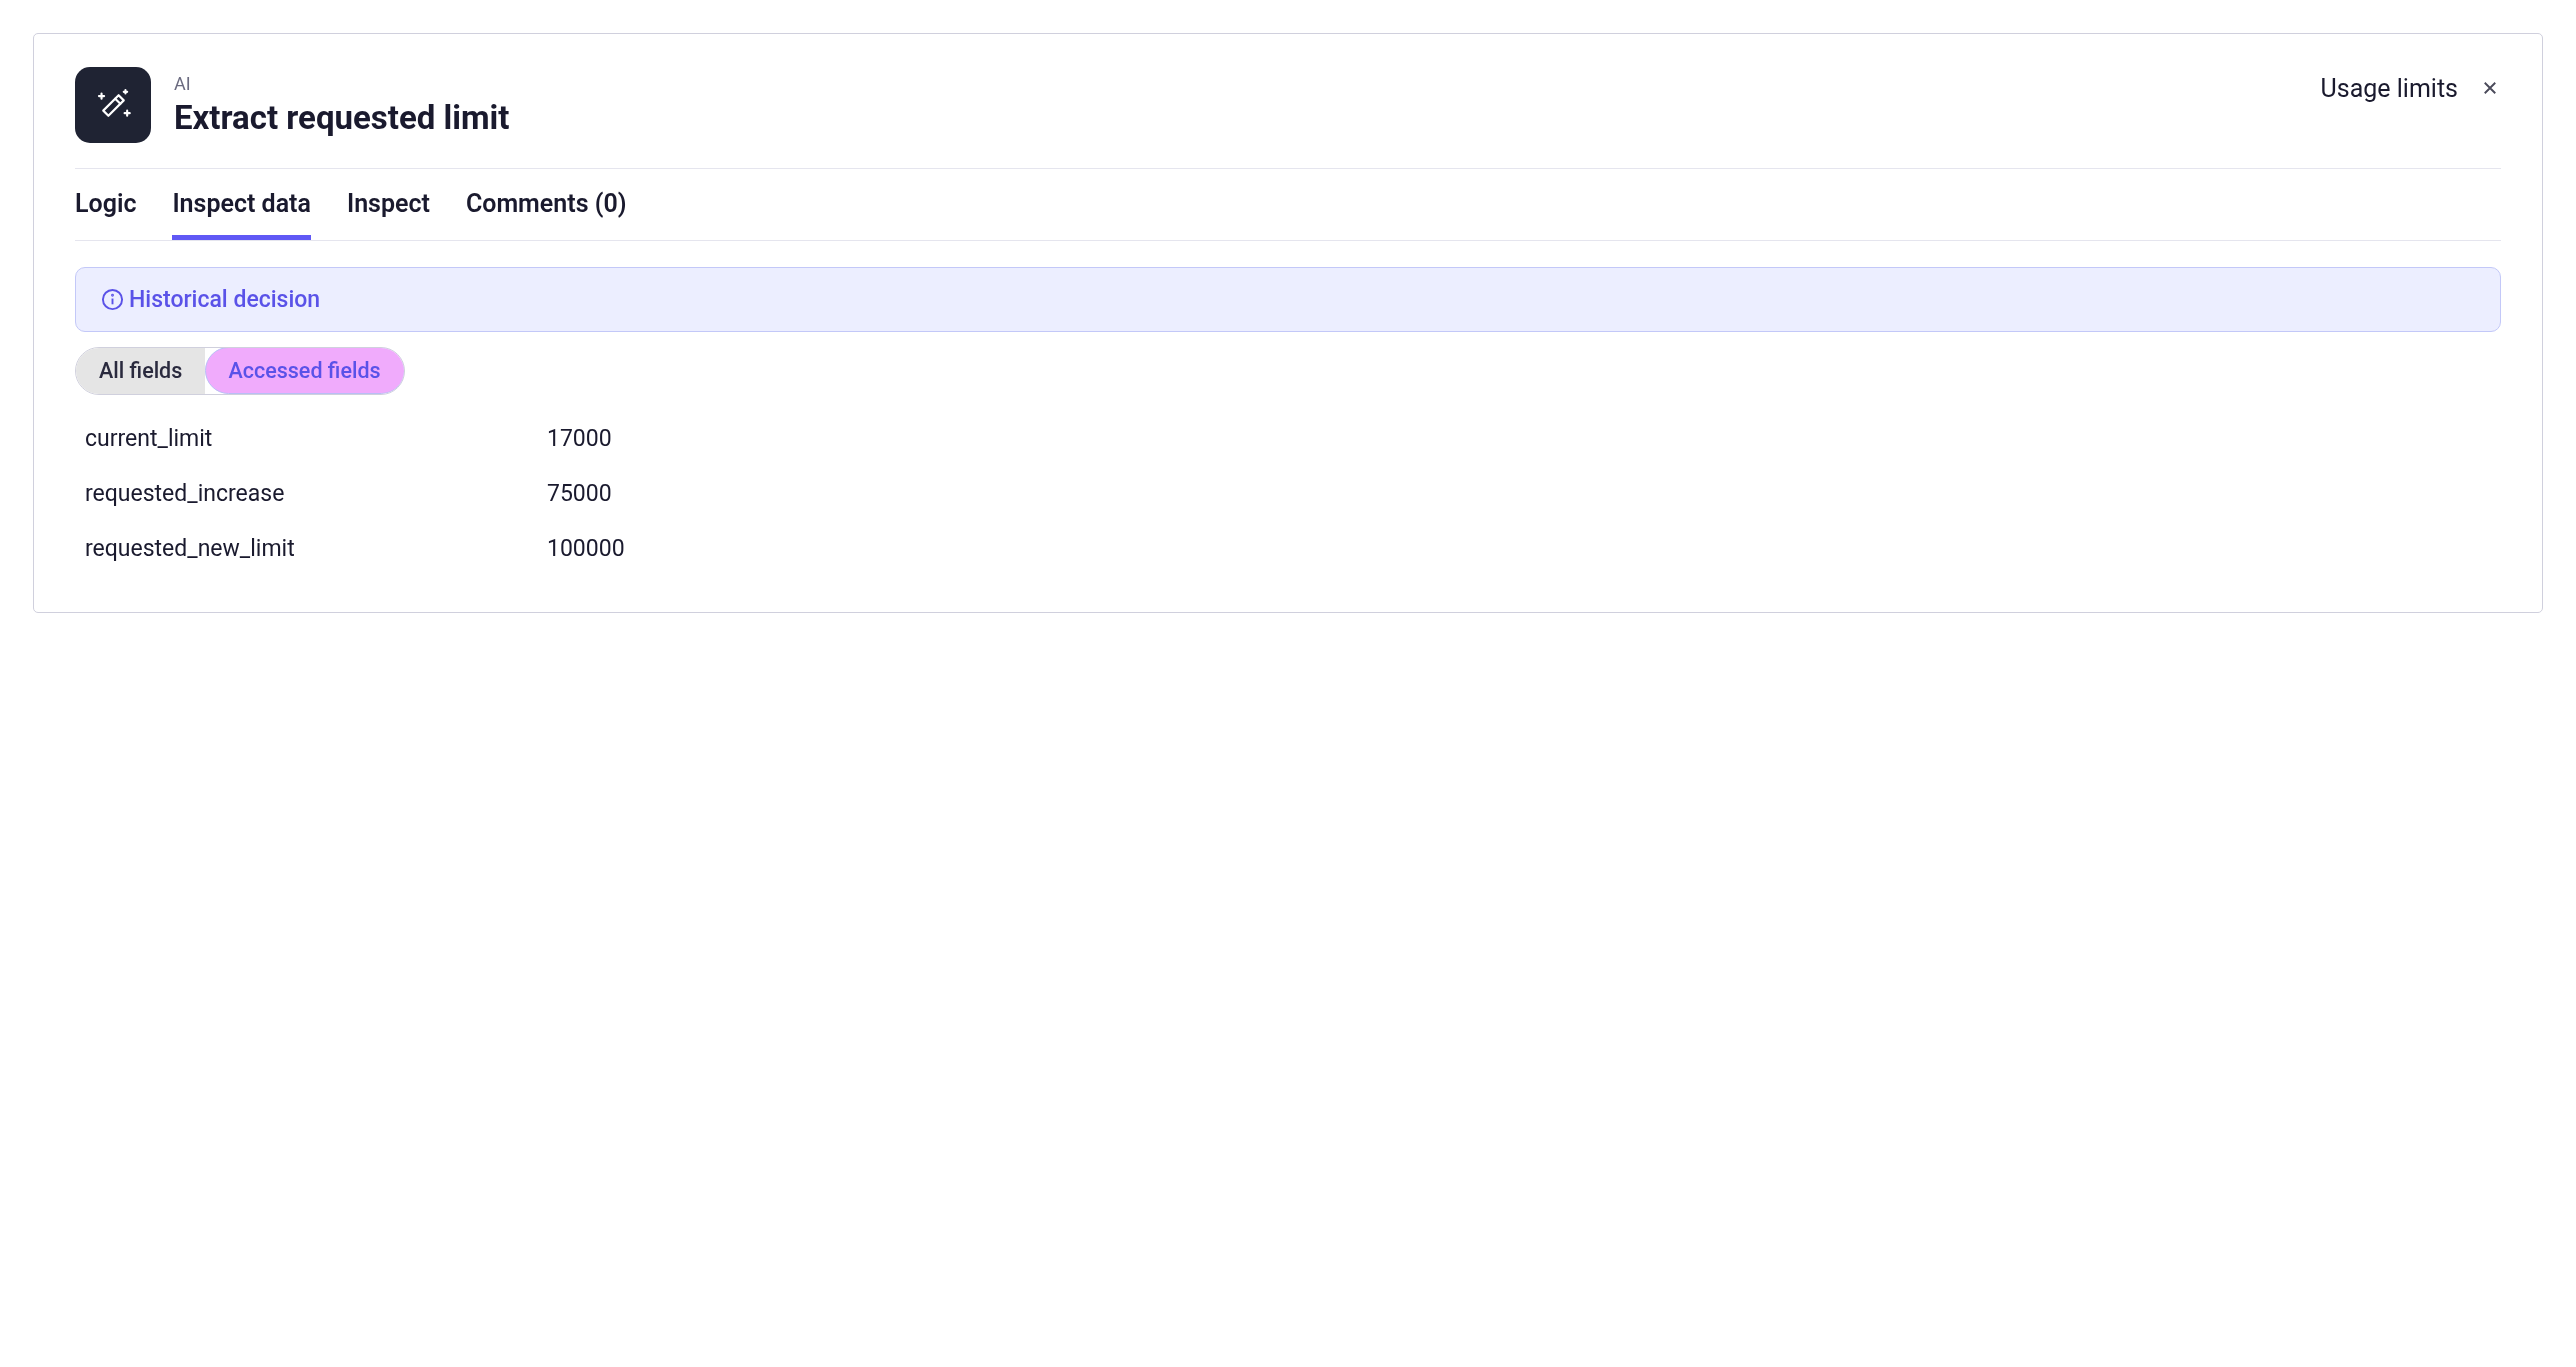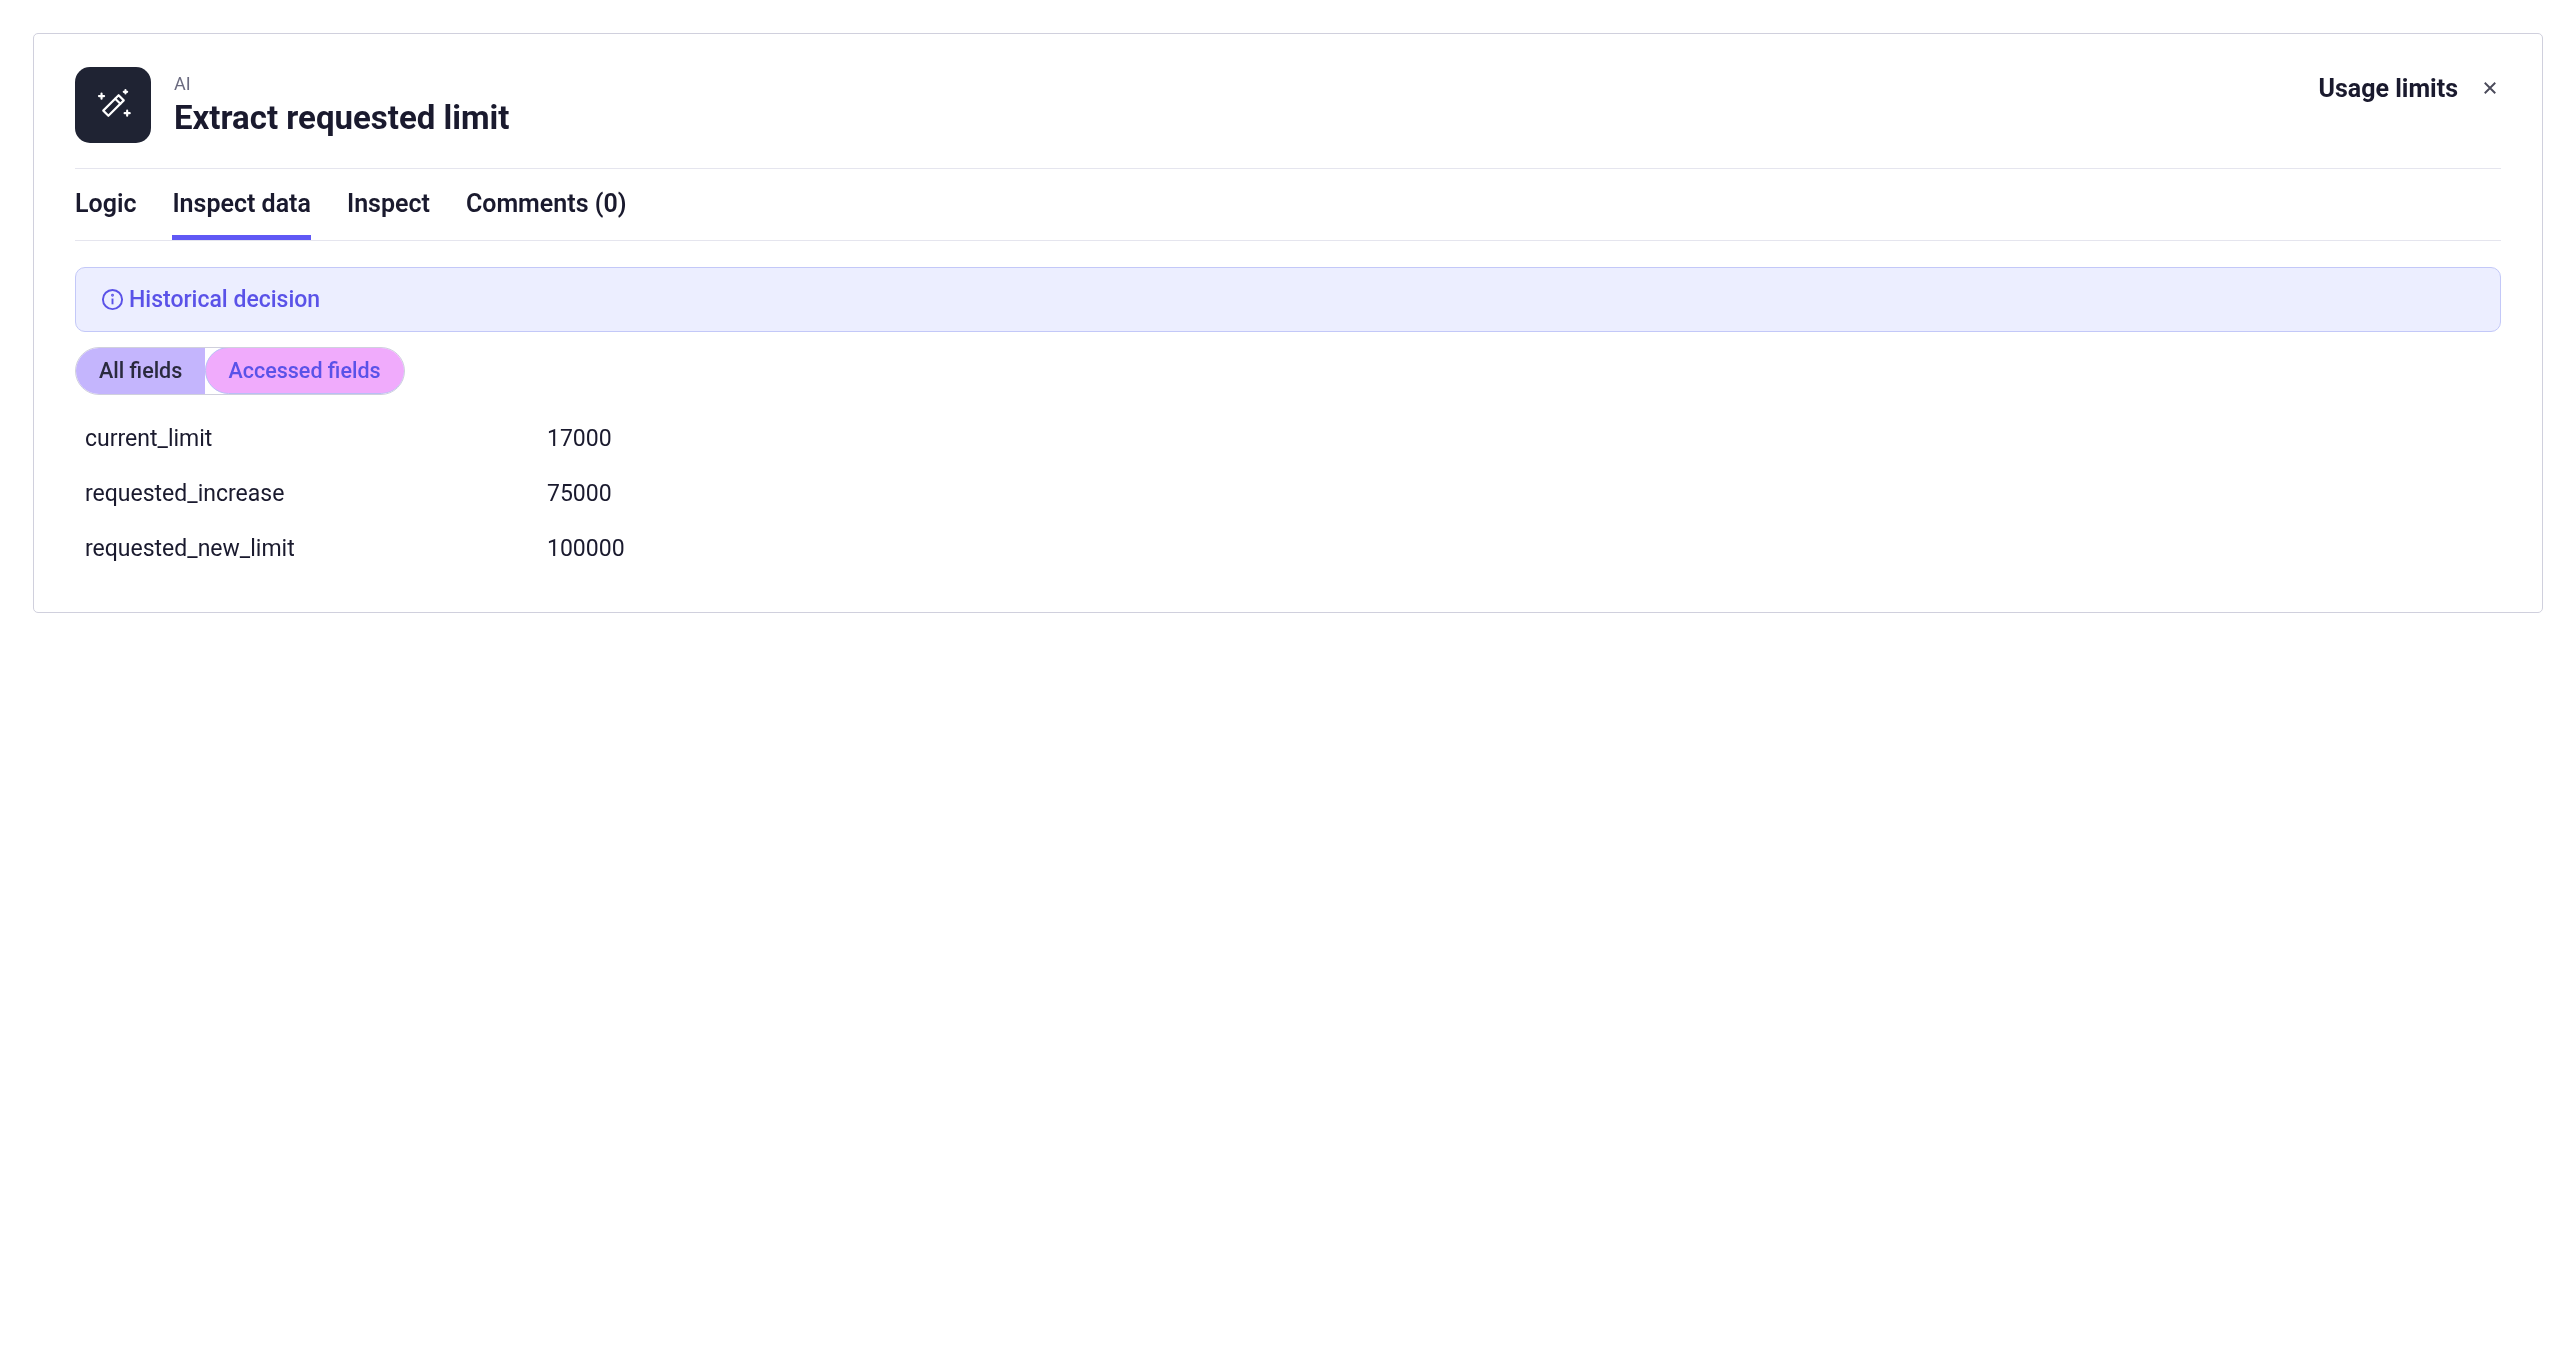--- a/index.html
+++ b/index.html
@@ -64,21 +64,21 @@
       color: #1a1a2e;
     }
     .header-right {
       display: flex;
       align-items: center;
       gap: 20px;
       padding-top: 6.6px;
     }
     .usage-limits {
       font-size: 25px;
-      font-weight: 700;
+      font-weight: 400;
       color: #1a1a2e;
       cursor: pointer;
     }
     .close-btn {
       width: 23px;
       height: 23px;
       display: flex;
       align-items: center;
       justify-content: center;
       cursor: pointer;
@@ -146,21 +146,21 @@
       margin-top: 15px;
       border: 0.8px solid #d0d0dd;
       border-radius: 827px;
       overflow: hidden;
     }
     .pill {
       padding: 10px 23px;
       font-size: 21.5px;
       font-weight: 500;
       cursor: pointer;
-      background: #c4b5fd;
+      background: #e5e5e5;
       color: #2a2a3e;
     }
     .pill:first-child {
       border-right: 0.8px solid #d0d0dd;
     }
     .pill.active {
       background: #f0abfc;
       color: #5a52e8;
       border: 0.8px solid #b8bef5;
       border-radius: 827px;

